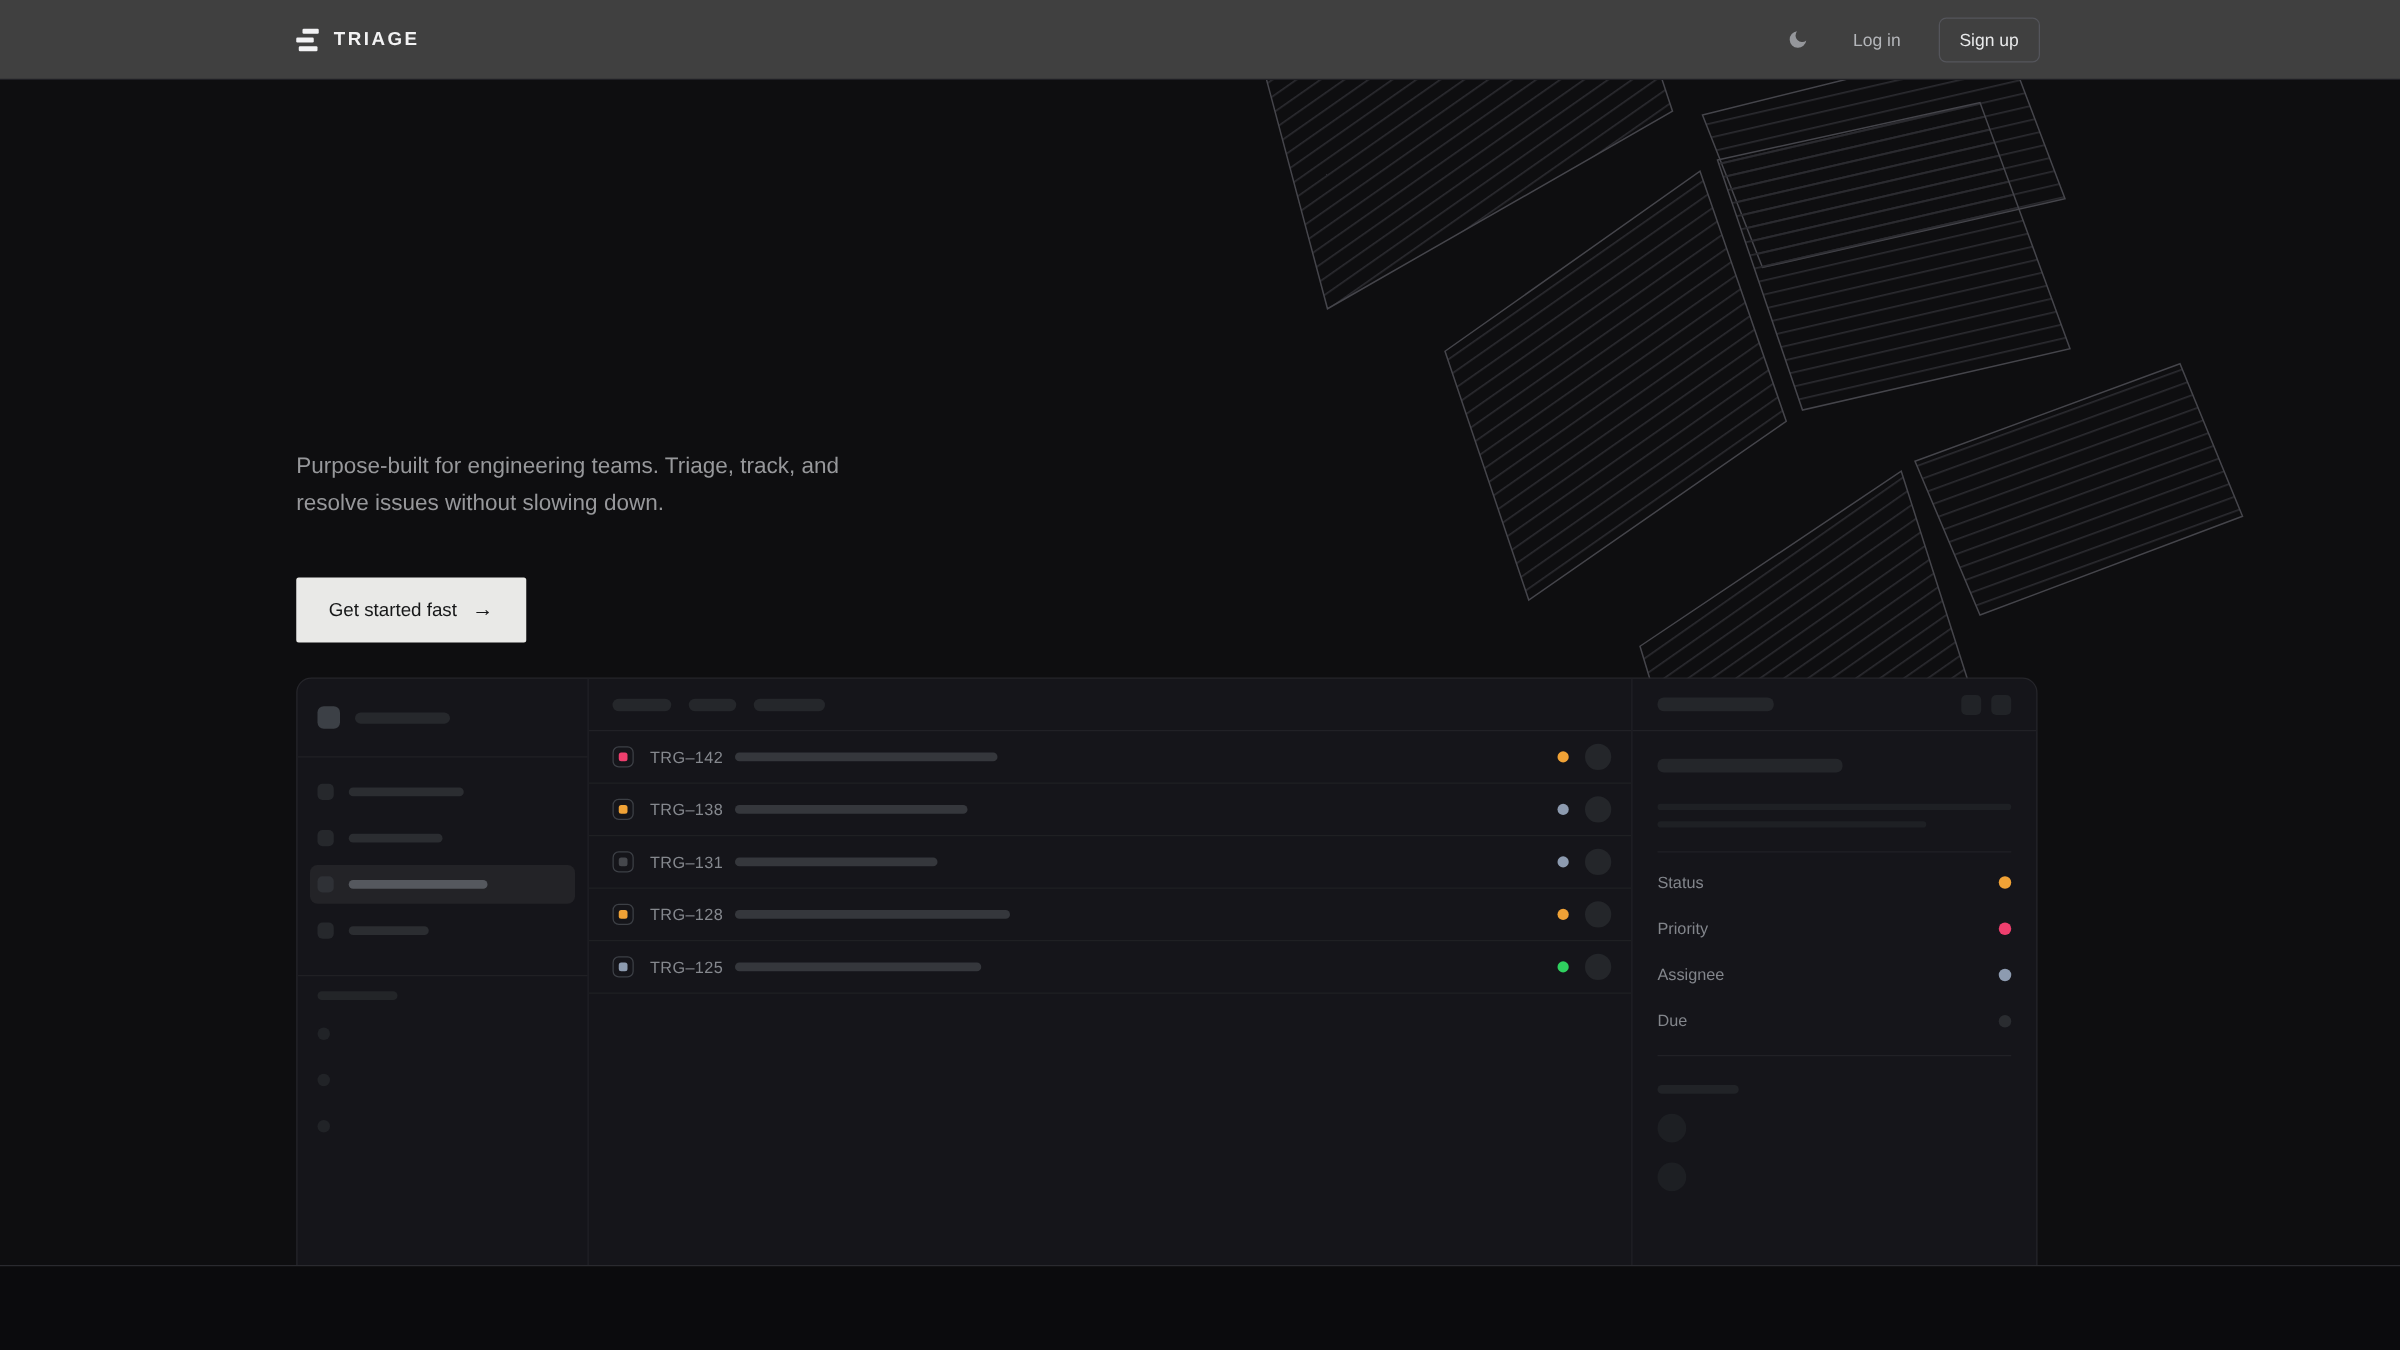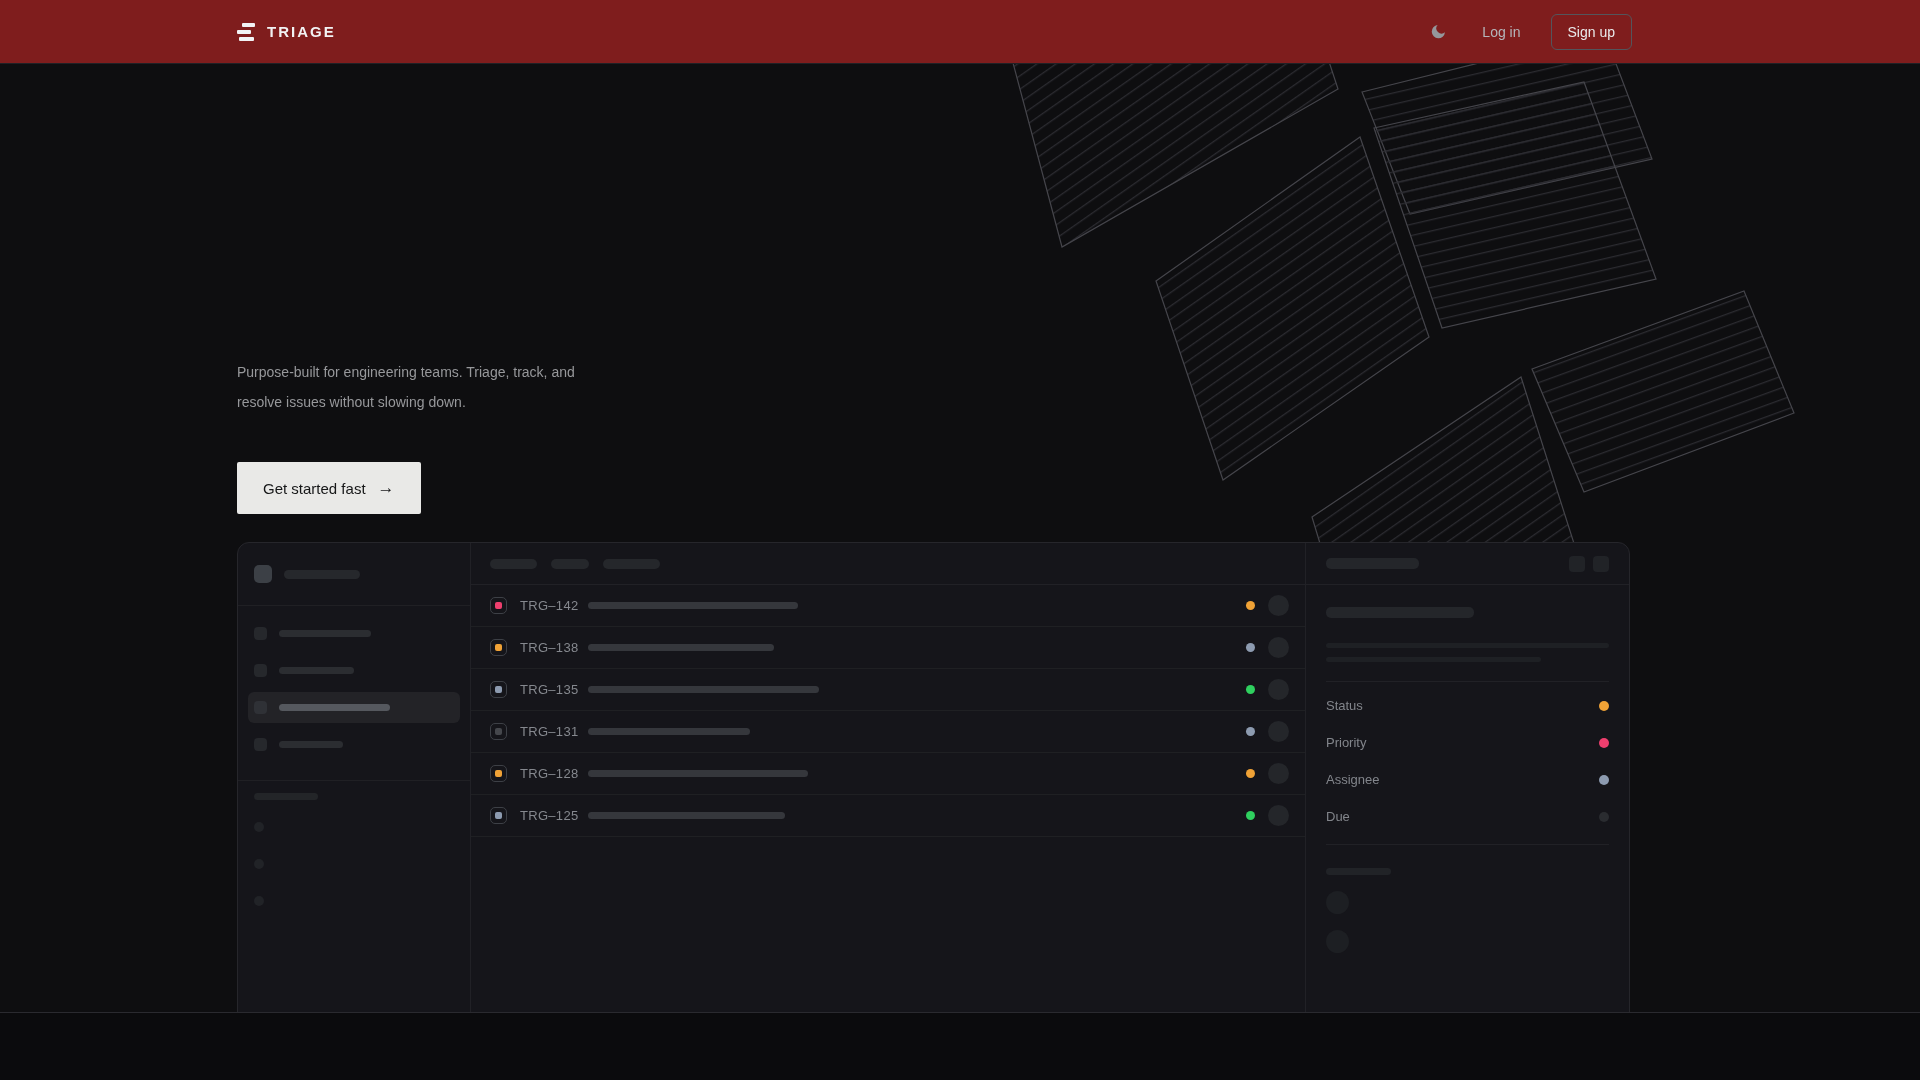--- a/index.html
+++ b/index.html
@@ -1,36 +1,36 @@
 <!DOCTYPE html>
 <html><head>
 <meta charset="utf-8">
 <style>
   html,body{margin:0;padding:0;background:#0e0e10;}
   body{width:1920px;height:1080px;overflow:hidden;font-family:"Liberation Sans",sans-serif;position:relative;}
 
   
-  .nav{height:63px;background:#7f1d1d;border-bottom:1px solid #202025;display:flex;align-items:center;justify-content:space-between;padding:0 288px 0 237px;position:relative;z-index:5;}
+  .nav{height:63px;background:#404040;border-bottom:1px solid #202025;display:flex;align-items:center;justify-content:space-between;padding:0 288px 0 237px;position:relative;z-index:5;}
   .brand{display:flex;align-items:center;gap:12px;}
   .brand-glyph{display:flex;flex-direction:column;gap:3px;width:18px;}
   .brand-glyph span{height:4px;background:#f2f2f4;border-radius:1px;display:block;}
   .brand-glyph span:nth-child(1){width:13px;margin-left:5px;}
   .brand-glyph span:nth-child(2){width:14px;margin-left:0;}
   .brand-glyph span:nth-child(3){width:15px;margin-left:2px;}
   .brand-name{color:#f2f2f3;font-size:15px;font-weight:bold;letter-spacing:2px;}
   .nav-right{display:flex;align-items:center;gap:30px;justify-content:space-between;}
   .moon-btn{background:none;border:none;cursor:pointer;display:flex;align-items:center;padding:4px;}
   .login{color:#b4b6ba;font-size:14px;text-decoration:none;cursor:pointer;}
   .signup{color:#e9eaeb;font-size:14px;background:transparent;border:1px solid #54555b;border-radius:6px;padding:9px 16px;cursor:pointer;}
 
   
   .hero{position:relative;height:949px;overflow:hidden;background:#0e0e10;}
   .deco{position:absolute;top:0;left:0;pointer-events:none;}
   .hero h1{position:absolute;left:237px;top:128px;margin:0;color:#ececee;font-size:57px;line-height:64px;font-weight:500;letter-spacing:-0.5px;}
-  .subtitle{position:absolute;left:237px;top:293px;margin:0;color:#97989b;font-size:14px;line-height:30px;font-weight:normal;}
+  .subtitle{position:absolute;left:237px;top:293px;margin:0;color:#97989b;font-size:18px;line-height:30px;font-weight:normal;}
   .cta{position:absolute;left:237px;top:398px;height:52px;padding:0 26px;background:#e9e9e7;color:#161718;border:none;border-radius:2px;font-size:15px;font-weight:500;display:flex;align-items:center;gap:12px;cursor:pointer;font-family:"Liberation Sans",sans-serif;}
   .cta .arr{font-size:17px;}
 
   
   .card{position:absolute;left:237px;top:478px;width:1393px;height:552px;background:#15151a;border:1px solid #26262b;border-radius:12px;display:flex;overflow:hidden;box-sizing:border-box;}
   .col-side{width:233px;flex:none;border-right:1px solid #212126;box-sizing:border-box;}
   .col-main{width:835px;flex:none;border-right:1px solid #212126;box-sizing:border-box;display:flex;flex-direction:column;}
   .col-detail{flex:1;box-sizing:border-box;}
 
   .ph{background:#26282c;border-radius:5px;display:block;}
@@ -198,30 +198,20 @@
     <span class="row-icon">
               <span class="row-icon-dot" style="background: rgb(240, 162, 54);"></span>
             </span>
     <span class="row-id">TRG–138</span>
     <span class="row-bar" style="width: 186px;"></span>
     <span class="row-spacer"></span>
     <span class="row-status-dot" style="background: rgb(141, 155, 176);"></span>
     <span class="row-avatar"></span>
   </div>
 
-  <div class="issue-row">
-    <span class="row-icon">
-              <span class="row-icon-dot" style="background: rgb(141, 155, 176);"></span>
-            </span>
-    <span class="row-id">TRG–135</span>
-    <span class="row-bar" style="width: 231px;"></span>
-    <span class="row-spacer"></span>
-    <span class="row-status-dot" style="background: rgb(47, 208, 95);"></span>
-    <span class="row-avatar"></span>
-  </div>
 
   <div class="issue-row">
     <span class="row-icon">
               <span class="row-icon-dot" style="background: rgb(69, 71, 76);"></span>
             </span>
     <span class="row-id">TRG–131</span>
     <span class="row-bar" style="width: 162px;"></span>
     <span class="row-spacer"></span>
     <span class="row-status-dot" style="background: rgb(141, 155, 176);"></span>
     <span class="row-avatar"></span>

